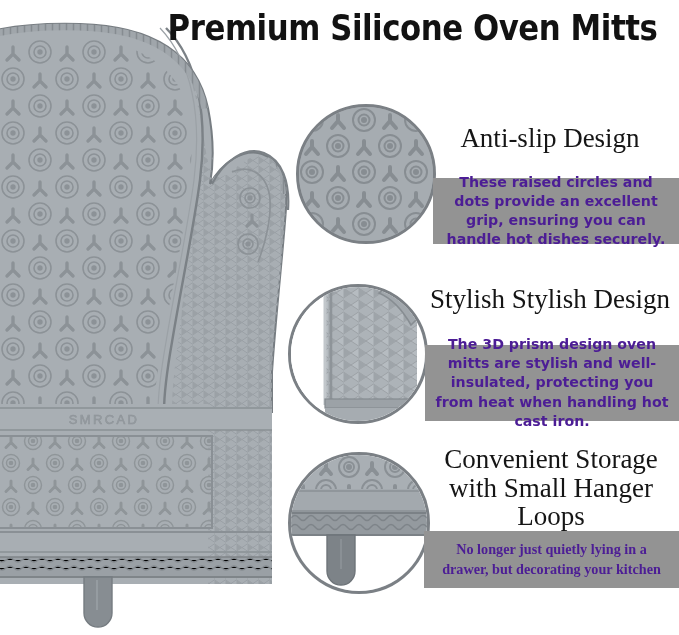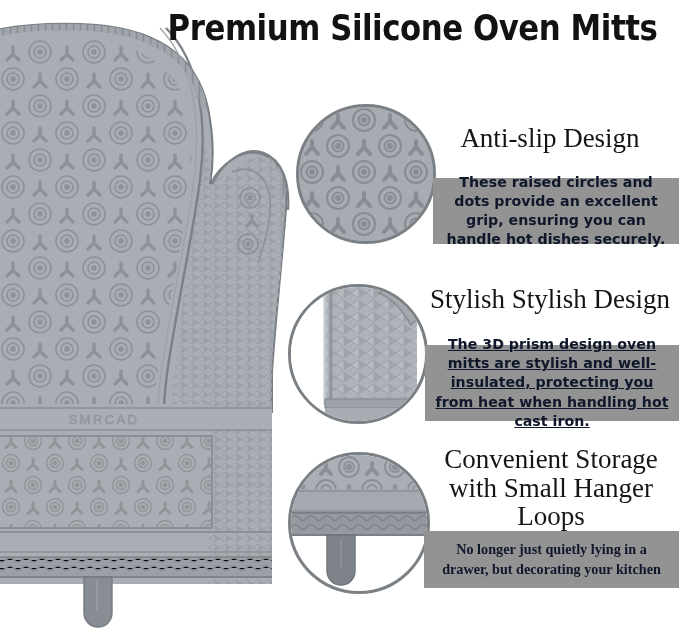--- a/index.html
+++ b/index.html
@@ -68,21 +68,21 @@
     font-size: 27px;
     line-height: 1.06;
     color: #151515;
     text-align: center;
     z-index: 30;
   }
 
   .feature-body {
     position: absolute;
     background: #939393;
-    color: #0f172a;
+    color: #4c1d95;
     font-family: "DejaVu Sans", sans-serif;
     font-weight: bold;
     font-size: 14.2px;
     line-height: 1.34;
     text-align: center;
     box-sizing: border-box;
     padding: 5px 8px 5px 8px;
     display: flex;
     align-items: center;
     justify-content: center;
@@ -91,21 +91,21 @@
   .feature-body span { display: block; width: 100%; }
 
   
   #circle-1 { left: 296px; top: 104px; width: 140px; height: 140px; }
   #heading-1 { left: 424px; top: 124px; width: 252px; }
   #body-1    { left: 433px; top: 178px; width: 246px; height: 66px; }
 
   
   #circle-2 { left: 288px; top: 284px; width: 140px; height: 140px; }
   #heading-2 { left: 424px; top: 285px; width: 252px; }
-  #body-2    { left: 425px; top: 345px; width: 254px; height: 76px; text-decoration: underline; }
+  #body-2    { left: 425px; top: 345px; width: 254px; height: 76px; }
 
   
   #circle-3 { left: 288px; top: 452px; width: 142px; height: 142px; }
   #heading-3 { left: 424px; top: 445px; width: 254px; }
   #body-3    { left: 424px; top: 531px; width: 255px; height: 57px; font-family: Liberation Serif, serif; }
 </style>
 </head>
 <body>
 
 <div id="page">

